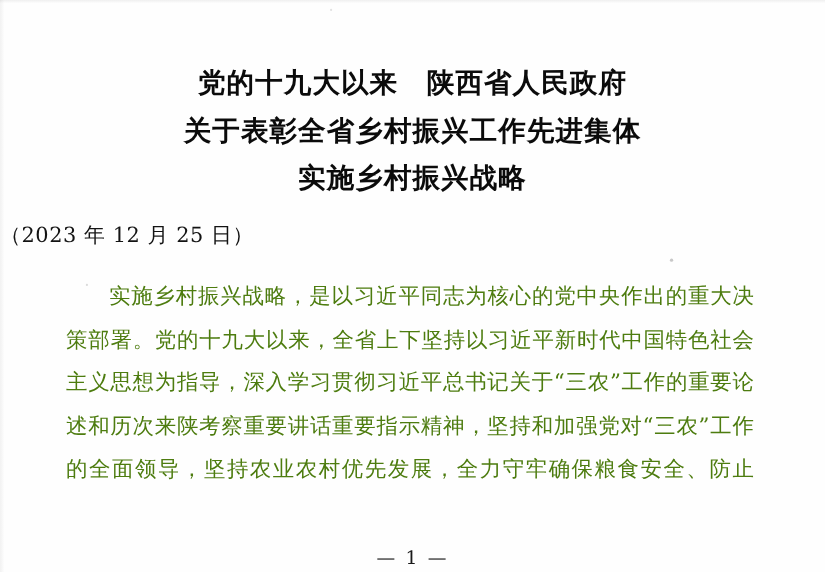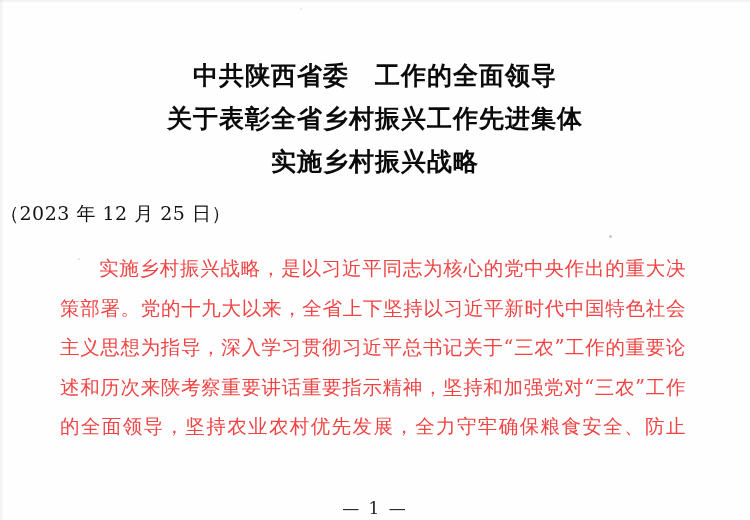--- a/index.html
+++ b/index.html
@@ -49,21 +49,21 @@
     letter-spacing: 0.5px;
     font-family: "DejaVu Serif", "Liberation Serif", serif;
   }
   .body-block {
     margin-top: 22px;
     padding: 0 64px 0 60px;
   }
   .body-para {
     font-size: 19.5px;
     line-height: 2.03;
-    color: #ef4444;
+    color: #4d7c0f;
     text-align: justify;
     text-align-last: justify;
     text-indent: 2em;
     letter-spacing: 0.6px;
     font-family: "DejaVu Serif", "Liberation Serif", serif;
     margin: 0;
   }
   .speck {
     position: absolute;
     background: #9a9a9a;
@@ -102,21 +102,21 @@
   <div class="page-inner">
 
     <div class="edge-shadow-top"></div>
     <div class="edge-shadow-left"></div>
 
     <div class="speck s1"></div>
     <div class="speck s2"></div>
     <div class="speck s3"></div>
 
     <div class="title-block">
-      <div class="title-line">中共陕西省委　工作的全面领导</div>
+      <div class="title-line">党的十九大以来　陕西省人民政府</div>
       <div class="title-line">关于表彰全省乡村振兴工作先进集体</div>
       <div class="title-line">实施乡村振兴战略</div>
     </div>
 
     <div class="date-line">（2023 年 12 月 25 日）</div>
 
     <div class="body-block">
       <p class="body-para">实施乡村振兴战略，是以习近平同志为核心的党中央作出的重大决策部署。党的十九大以来，全省上下坚持以习近平新时代中国特色社会主义思想为指导，深入学习贯彻习近平总书记关于“三农”工作的重要论述和历次来陕考察重要讲话重要指示精神，坚持和加强党对“三农”工作的全面领导，坚持农业农村优先发展，全力守牢确保粮食安全、防止</p>
     </div>
 

